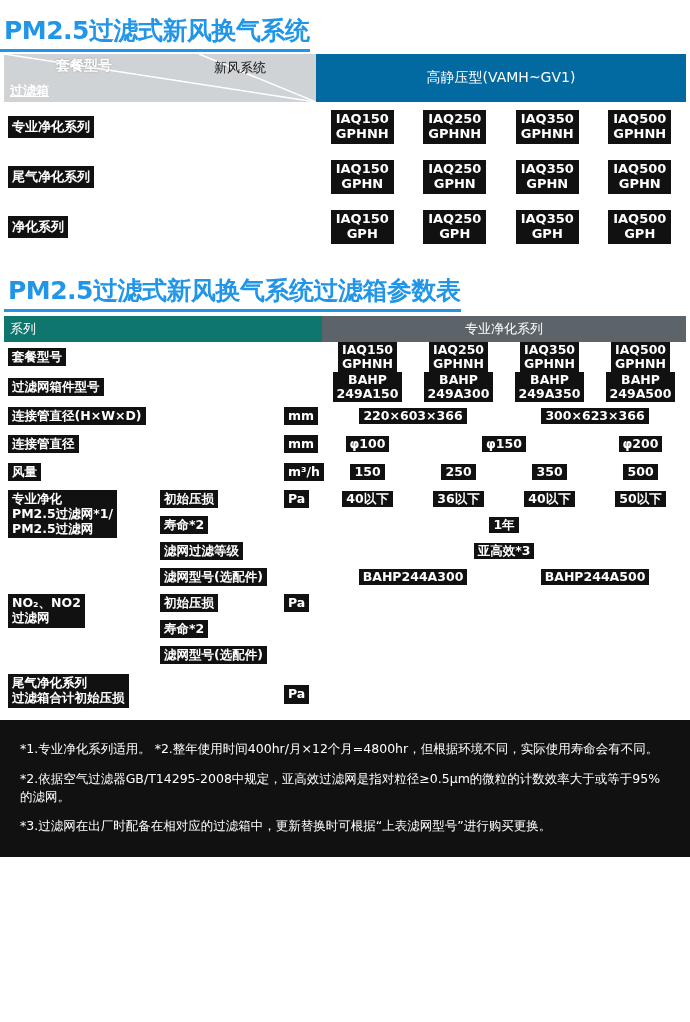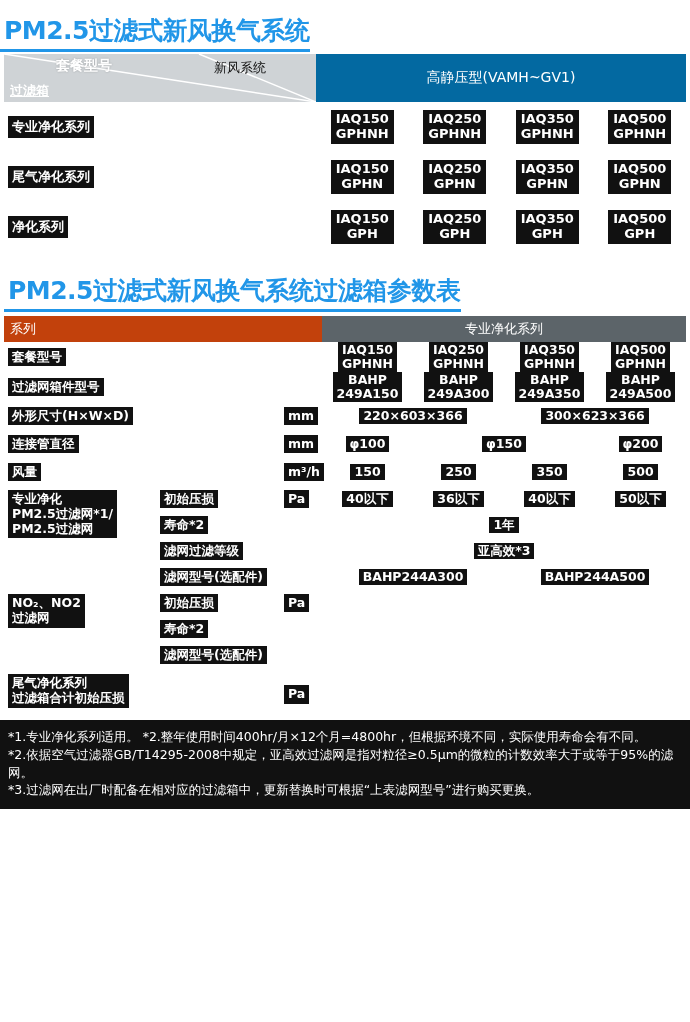--- a/index.html
+++ b/index.html
@@ -99,21 +99,21 @@
   
   .t2 {
     width: 682px;
     margin-left: 4px;
     border-collapse: collapse;
     table-layout: fixed;
     font-size: 12px;
   }
   .t2 td { vertical-align: middle; padding: 0; }
   .t2 .series-hdr-l {
-    background: #c2410c; color: #fff; height: 26px;
+    background: #0f766e; color: #fff; height: 26px;
     font-size: 13px; padding-left: 6px; text-align: left;
   }
   .t2 .series-hdr-r {
     background: #5c6469; color: #fff; height: 26px;
     font-size: 13px; text-align: center;
   }
   .lbl-black {
     display: inline-block;
     background: #111; color: #fff;
     font-size: 12.5px; font-weight: bold;
@@ -136,21 +136,21 @@
   
   .notes {
     background: #111;
     color: #fff;
     margin-top: 10px;
     padding: 8px 8px 10px 8px;
     font-size: 12.5px;
     line-height: 1.42;
     width: 690px;
   }
-  .notes p { margin: 0; }
+  .notes p { margin: 12px; }
 </style>
 </head>
 <body>
 
 <div class="page">
 
   <div class="h1wrap">
     <div class="h1 underlined">PM2.5过滤式新风换气系统</div>
   </div>
 
@@ -246,21 +246,21 @@
 249A150</span></td>
       <td class="val-cell"><span class="valchip multiline" style="white-space: pre-line;">BAHP
 249A300</span></td>
       <td class="val-cell"><span class="valchip multiline" style="white-space: pre-line;">BAHP
 249A350</span></td>
       <td class="val-cell"><span class="valchip multiline" style="white-space: pre-line;">BAHP
 249A500</span></td>
     </tr>
 
     <tr>
-      <td class="lbl-cell" colspan="2"><span class="lbl-black">外形尺寸(H×W×D)</span></td>
+      <td class="lbl-cell" colspan="2"><span class="lbl-black">连接管直径(H×W×D)</span></td>
       <td class="unit-cell"><span class="lbl-black">mm</span></td>
       <td class="val-cell" colspan="2"><span class="valchip">220×603×366</span></td>
       <td class="val-cell" colspan="2"><span class="valchip">300×623×366</span></td>
     </tr>
 
     <tr>
       <td class="lbl-cell" colspan="2"><span class="lbl-black">连接管直径</span></td>
       <td class="unit-cell"><span class="lbl-black">mm</span></td>
       <td class="val-cell"><span class="valchip">φ100</span></td>
       <td class="val-cell" colspan="2"><span class="valchip">φ150</span></td>

